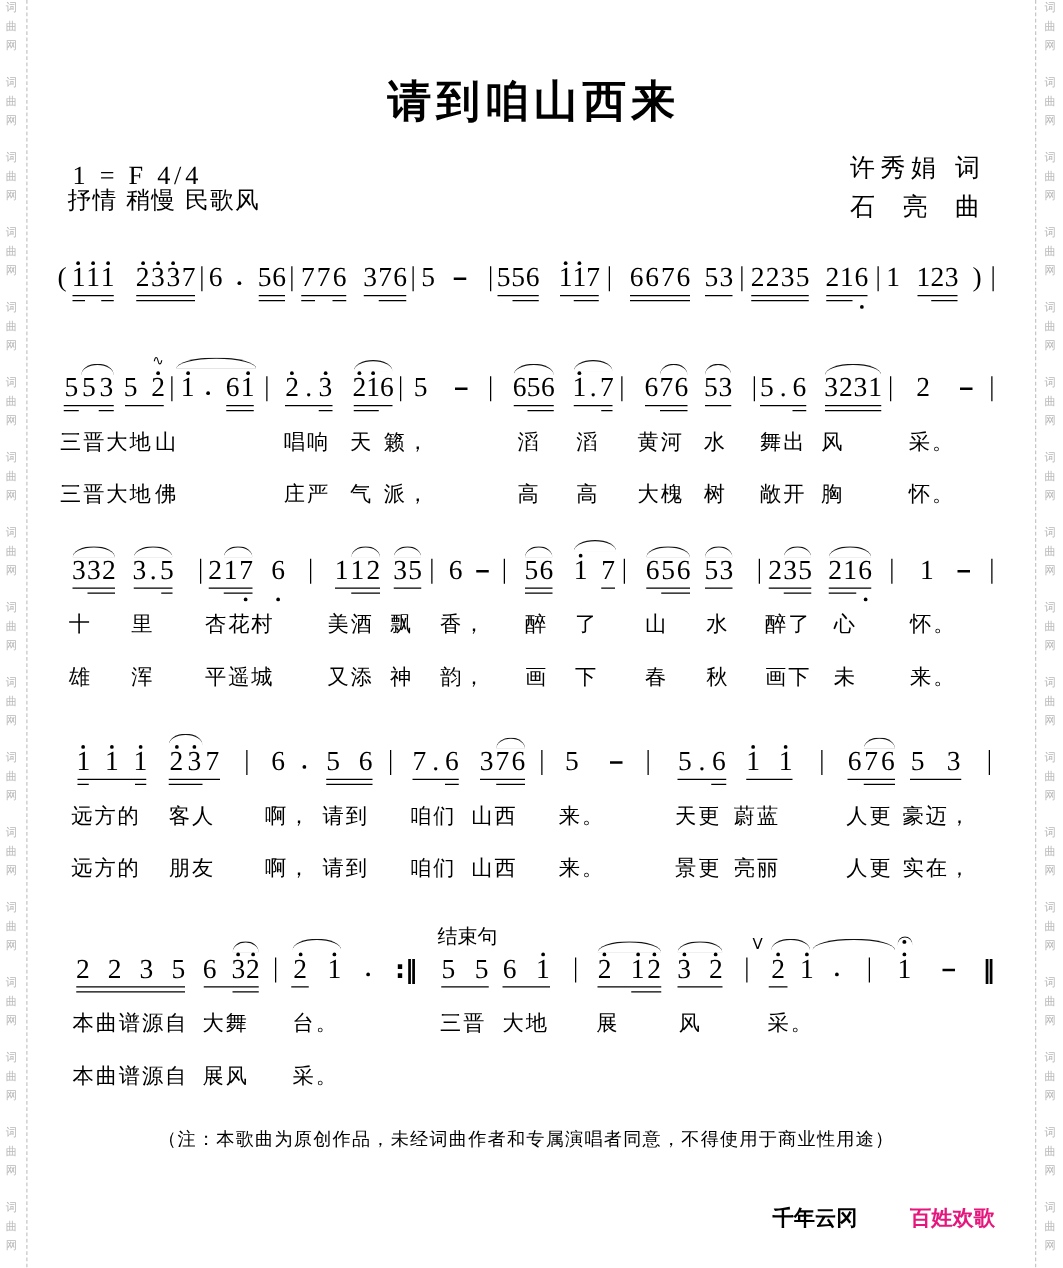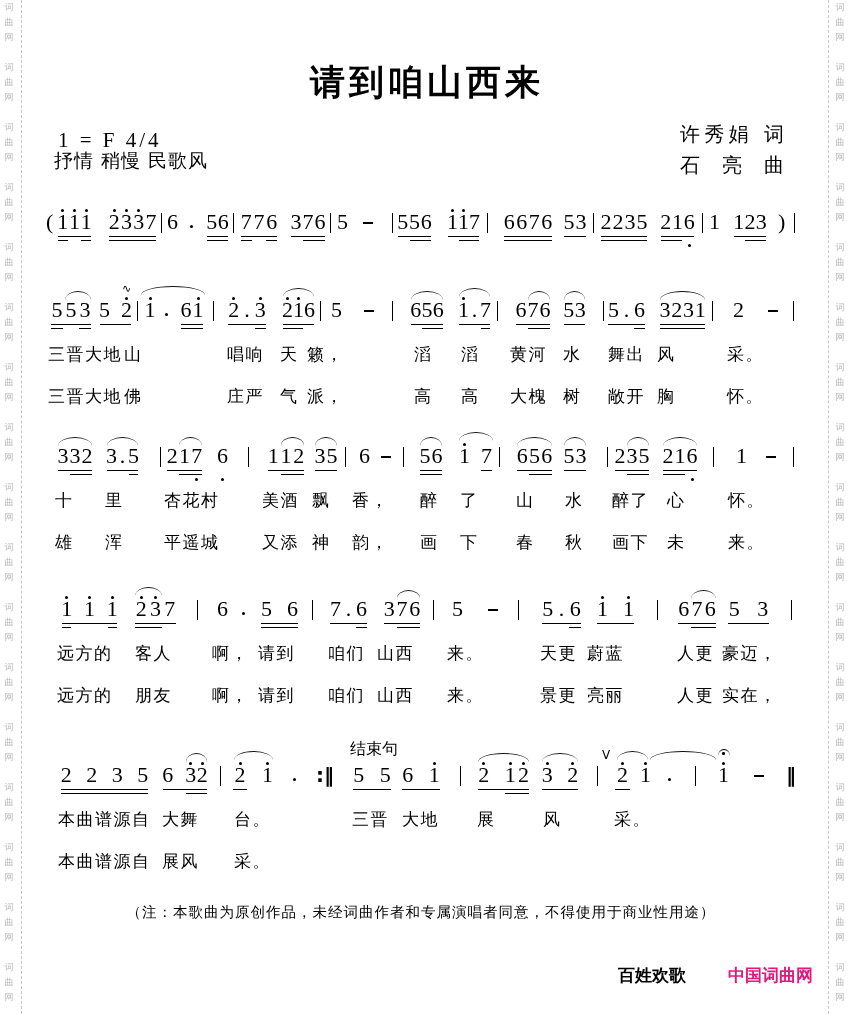--- a/index.html
+++ b/index.html
@@ -896,14 +896,14 @@
       <div class="lyr lyr-r0" style="left: 477px;">展</div>
       <div class="lyr lyr-r0" style="left: 543px;">风</div>
       <div class="lyr lyr-r0" style="left: 614px;">采。</div>
       <div class="lyr lyr-r1" style="left: 58px;">本曲谱源自</div>
       <div class="lyr lyr-r1" style="left: 162px;">展风</div>
       <div class="lyr lyr-r1" style="left: 234px;">采。</div>
     </div>
 </div>
 
 <div id="note">（注：本歌曲为原创作品，未经词曲作者和专属演唱者同意，不得使用于商业性用途）</div>
-<span id="src-prefix">百姓欢歌</span>
-<span id="src-site" style="color: rgb(229, 23, 125);">中国词曲网</span>
+<span id="src-prefix">千年云冈</span>
+<span id="src-site" style="color: rgb(229, 23, 125);">百姓欢歌</span>
 
 </body></html>

